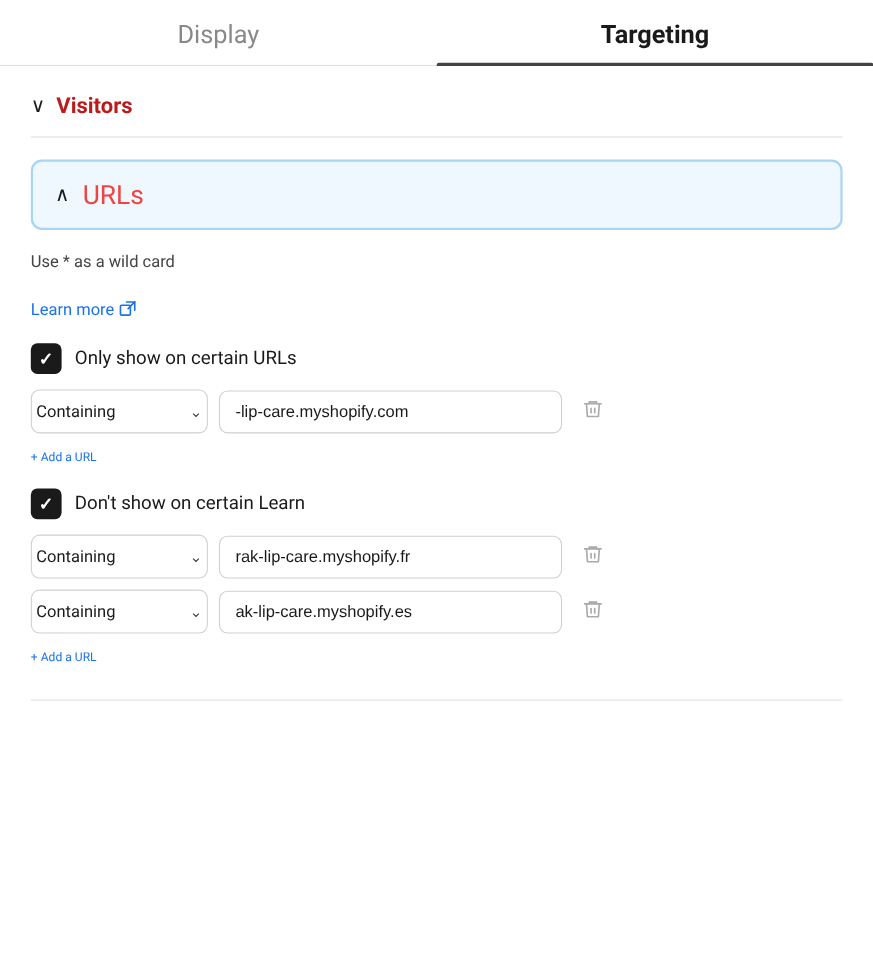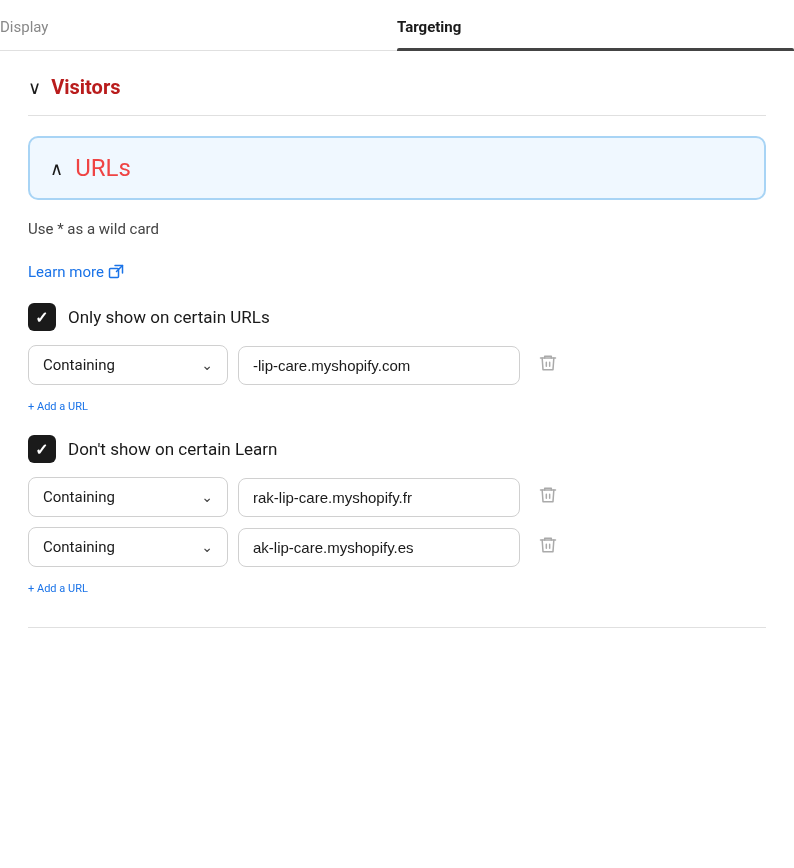--- a/index.html
+++ b/index.html
@@ -12,22 +12,23 @@
     }
 
     
     .tabs {
       display: flex;
       border-bottom: 1px solid #e0e0e0;
       position: relative;
     }
     .tab {
       flex: 1;
+      text-align: center;
       padding: 18px 0 14px;
-      font-size: 15px;
+      font-size: 23px;
       color: #888;
       cursor: pointer;
       position: relative;
     }
     .tab.active {
       color: #1a1a1a;
       font-weight: 700;
     }
     .tab.active::after {
       content: '';
@@ -144,40 +145,40 @@
       gap: 10px;
       margin-bottom: 10px;
       margin-left: 0;
     }
     .dropdown-select {
       display: flex;
       align-items: center;
       justify-content: space-between;
       border: 1.5px solid #d0d0d0;
       border-radius: 8px;
-      padding: 10px 14px;
-      width: 200px;
+      padding: 10px 4px;
+      width: 161px;
       font-size: 15px;
       color: #1a1a1a;
       background: #fff;
       cursor: pointer;
       flex-shrink: 0;
     }
     .dropdown-select .dropdown-arrow {
       font-size: 14px;
       color: #444;
       margin-left: 8px;
     }
     .url-input {
       border: 1.5px solid #d0d0d0;
       border-radius: 8px;
       padding: 10px 14px;
       font-size: 15px;
       color: #1a1a1a;
-      width: 282px;
+      width: 312px;
       outline: none;
       background: #fff;
     }
     .trash-btn {
       width: 36px;
       height: 36px;
       display: flex;
       align-items: center;
       justify-content: center;
       cursor: pointer;

